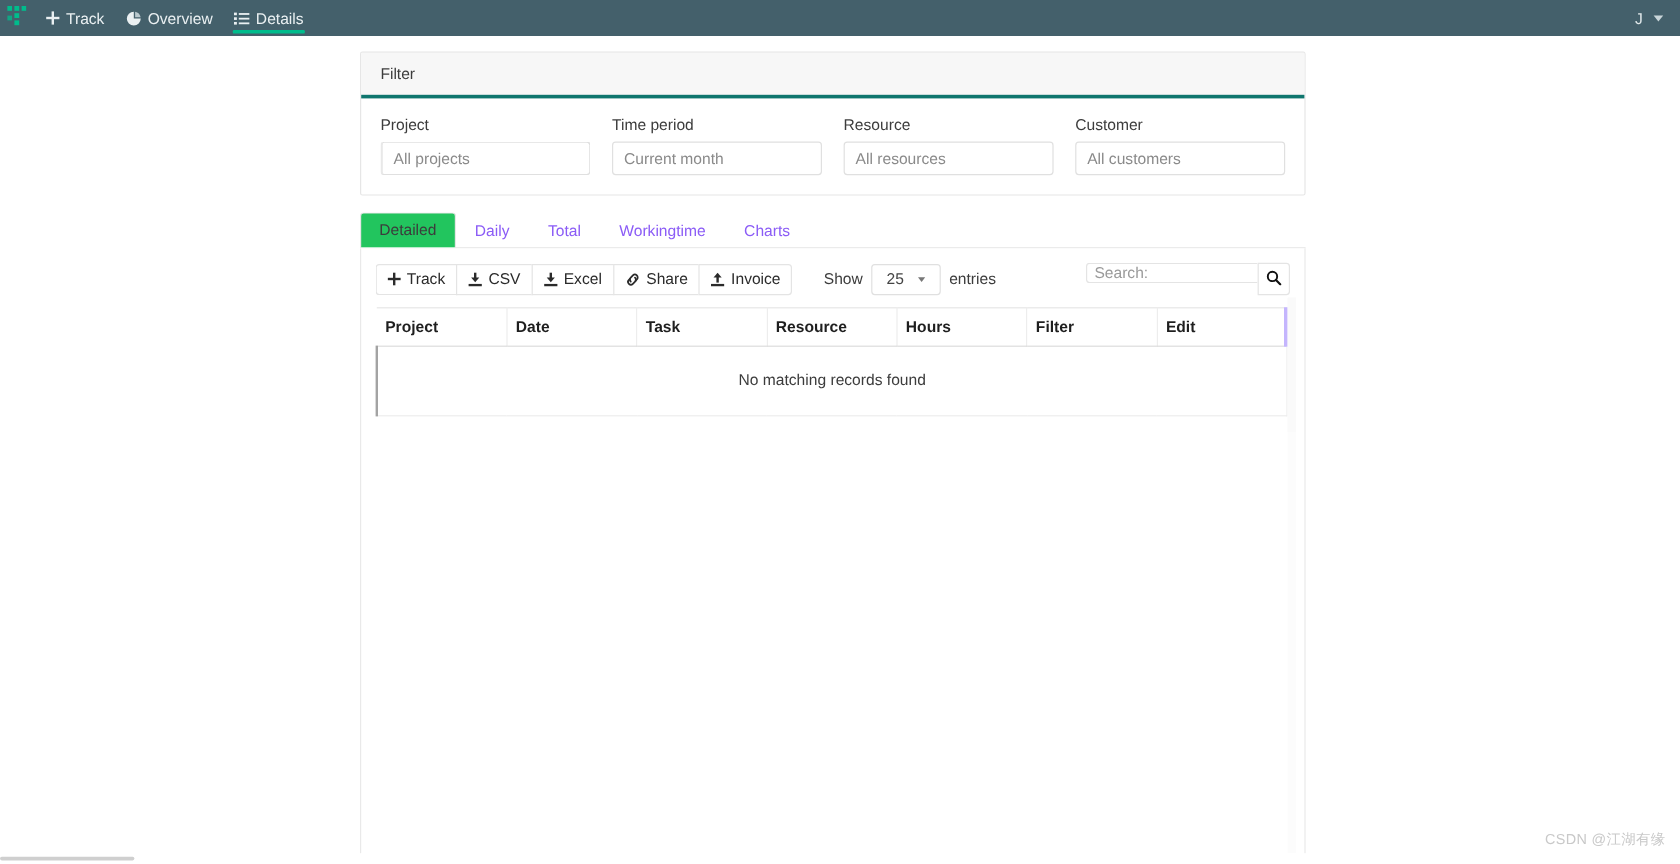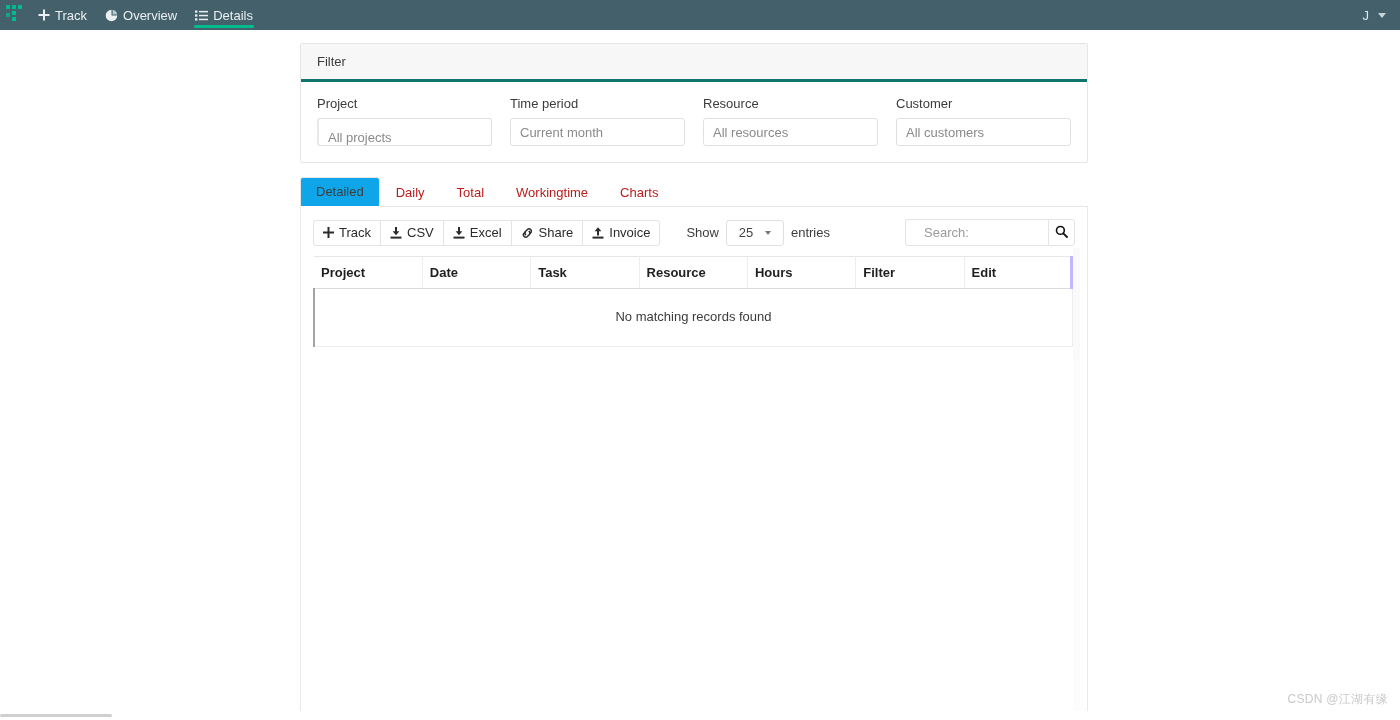--- a/index.html
+++ b/index.html
@@ -92,45 +92,45 @@
     width: 100%; height: 28px;
     border: 1px solid #e0e0e0;
     border-radius: 3px;
     padding: 0 9px;
     font-size: 13px;
     color: #8a8a8a;
     background: #fff;
     display: flex; align-items: center;
     white-space: nowrap; overflow: hidden;
   }
-  .field-input.grouped { border-left: 2px solid #e8e8e8; align-items: flex-end; }
+  .field-input.grouped { border-left: 2px solid #e8e8e8; }
 
   
   .tabs-wrap { margin-top: 11px; }
   .tabs {
     display: flex; align-items: flex-end;
     height: 33px;
     border-bottom: 1px solid #e6e6e6;
     background: #fff;
     padding-left: 0;
   }
   .tab {
     padding: 7px 15px 8px 15px;
     font-size: 13px;
-    color: #b91c1c;
+    color: #8b5cf6;
     cursor: pointer;
     border: 1px solid transparent;
     border-bottom: none;
     margin-bottom: -1px;
     line-height: 1;
     white-space: nowrap;
   }
   .tab.active {
     color: #3c3c3c;
-    background: #0ea5e9;
+    background: #22c55e;
     border-color: #e6e6e6;
     border-top-left-radius: 3px;
     border-top-right-radius: 3px;
     border-bottom: 1px solid #fff;
     text-align: center;
   }
 
   
   .panel {
     border-left: 1px solid #e9e9e9;
@@ -178,24 +178,24 @@
     gap: 12px; padding: 4px 7px; cursor: pointer;
   }
   .sel-caret {
     width: 0; height: 0;
     border-left: 3.5px solid transparent;
     border-right: 3.5px solid transparent;
     border-top: 4.5px solid #777;
   }
   .search-group { display: flex; align-items: stretch; }
   .search-input {
-    width: 143px; height: 27px;
+    width: 143px; height: 17px;
     border: 1px solid #e4e4e4; border-right: none;
     border-top-left-radius: 3px; border-bottom-left-radius: 3px;
-    padding: 0 18px; font-size: 13px; color: #9a9a9a;
+    padding: 0 6px; font-size: 13px; color: #9a9a9a;
     background: #fff;
     display: flex; align-items: center;
   }
   .search-btn {
     width: 27px; height: 27px;
     border: 1px solid #e4e4e4;
     border-top-right-radius: 3px; border-bottom-right-radius: 3px;
     background: #fff;
     display: flex; align-items: center; justify-content: center;
     cursor: pointer;

